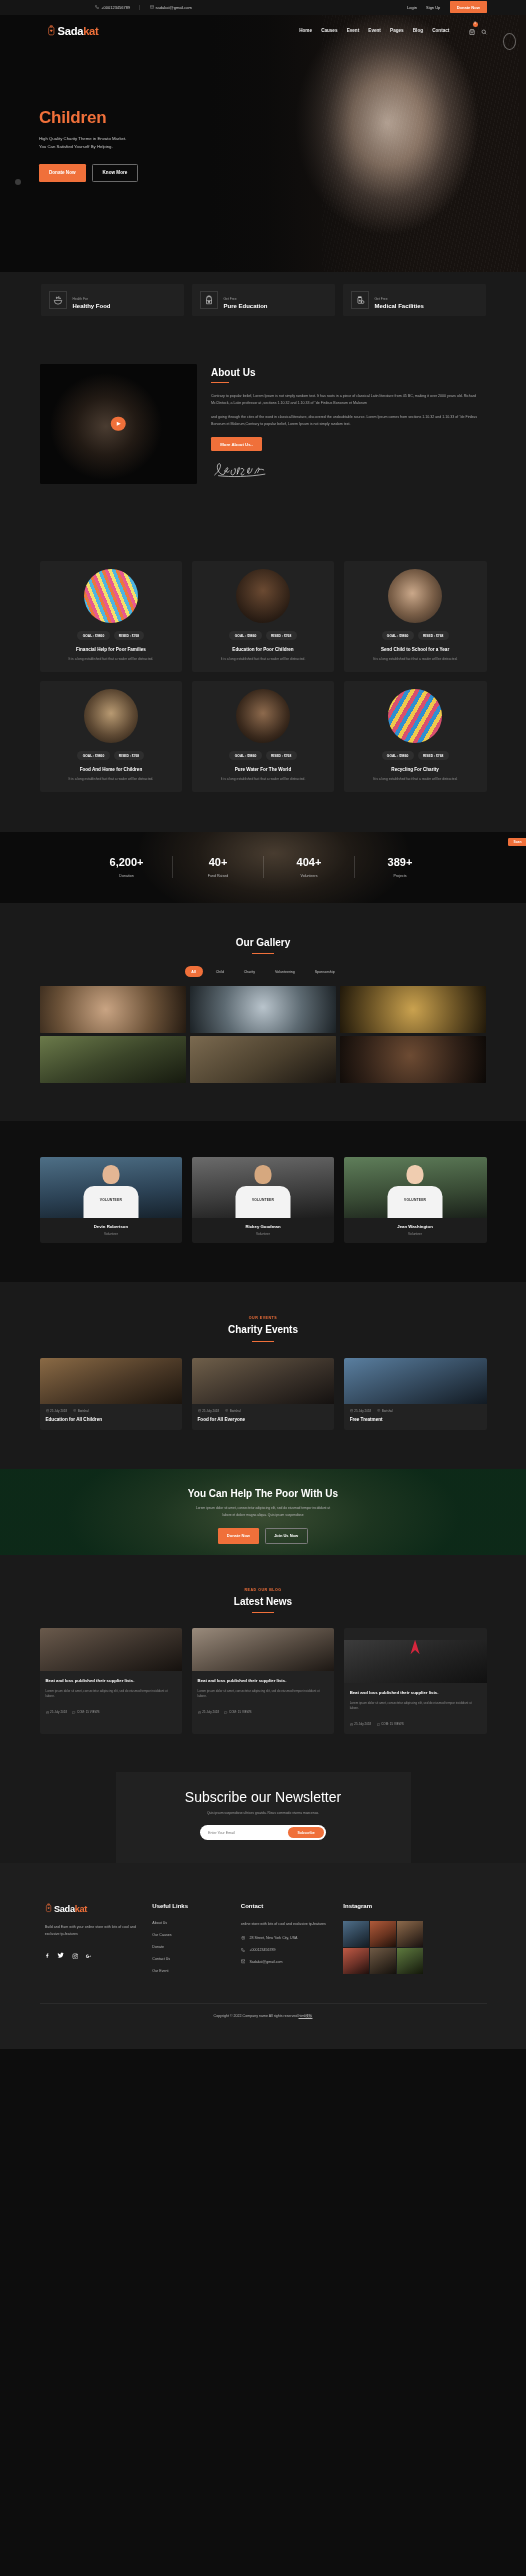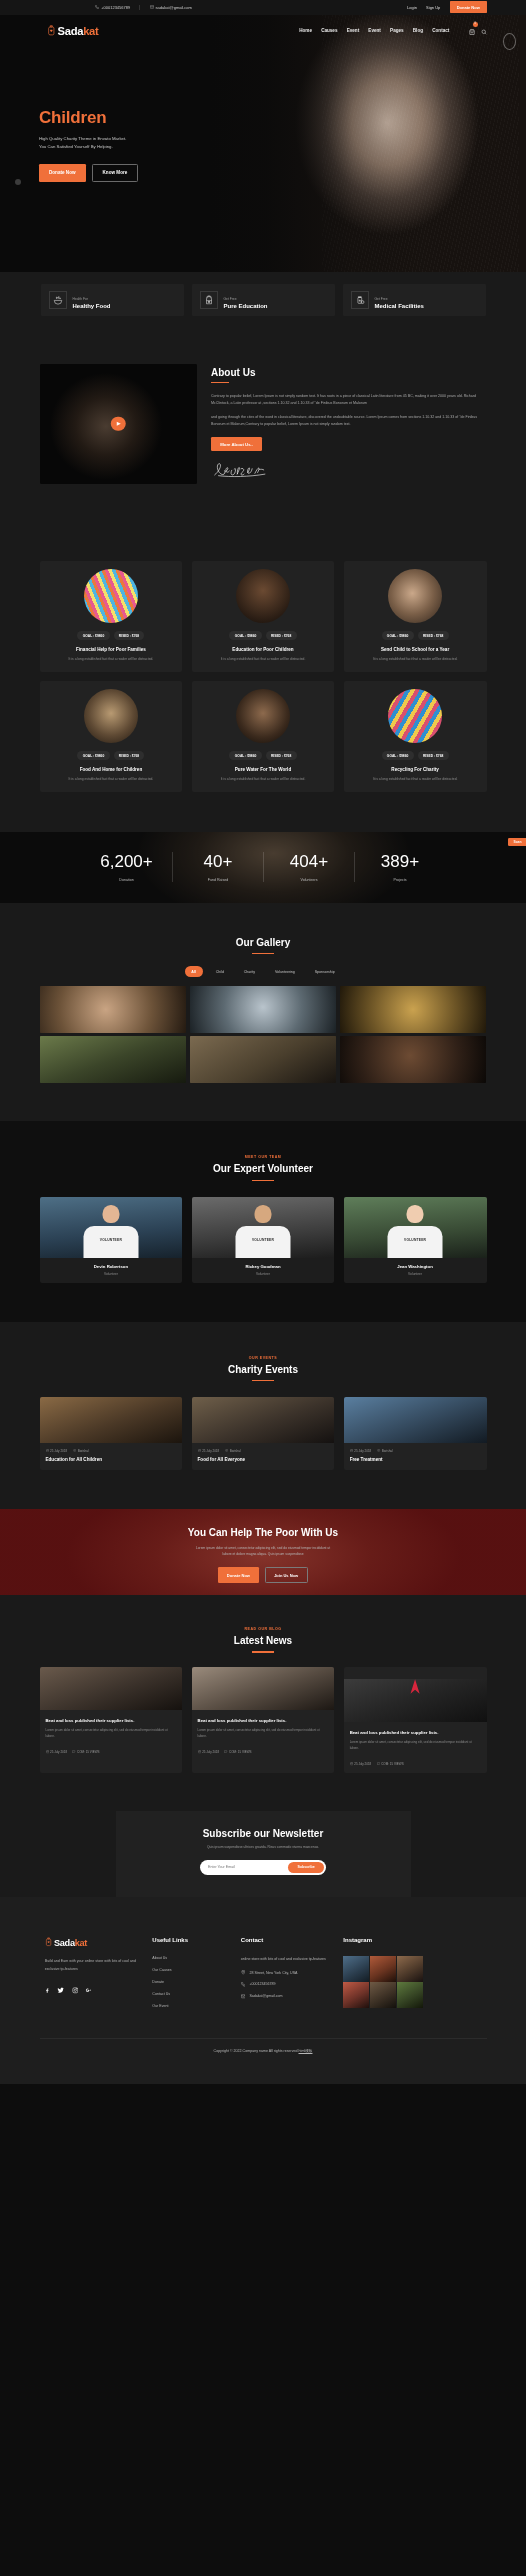--- a/index.html
+++ b/index.html
@@ -238,21 +238,21 @@
   .counter-bg {
     position: absolute; inset: 0;
     background:
       radial-gradient(ellipse 138px 72px at 52% 30%, #6d5a46 0%, #2b231b 55%, #0a0a0a 100%),
       #0a0a0a;
     opacity: .62;
   }
   .counter-inner { position: relative; display: flex; z-index: 2; }
   .counter-item { width: 91px; text-align: center; }
   .counter-item + .counter-item { border-left: 0.7px solid rgba(255,255,255,0.15); }
-  .counter-num { font-size: 17px; font-weight: normal; }
+  .counter-num { font-size: 11px; font-weight: bold; }
   .counter-lbl { font-size: 3.6px; color: #bdbdbd; margin-top: 6px; }
   .counter-tag {
     position: absolute; right: 0; top: 6.6px;
     background: #f0703a; color: #fff; font-size: 3.3px; font-weight: bold;
     padding: 2px 4.6px 2px 6px; border-radius: 1.3px 0 0 1.3px; z-index: 5;
   }
 
   
   .gallery { background: #1a1a1a; padding: 20px 0 24px; }
   .gal-tabs { display: flex; gap: 6.6px; justify-content: center; margin-top: 12px; }
@@ -289,21 +289,21 @@
   .ev-card { background: #222; border-radius: 2px; overflow: hidden; }
   .ev-photo { height: 46px; }
   .e1 { background: linear-gradient(160deg,#8a6a45 0%,#4a3826 55%,#1b140d 100%); }
   .e2 { background: linear-gradient(160deg,#6f5f4a 0%,#3b322a 55%,#141110 100%); }
   .e3 { background: linear-gradient(160deg,#5a7fa0 0%,#33485c 55%,#121a22 100%); }
   .ev-meta { display: flex; gap: 6px; padding: 5.3px 6px 0; font-size: 3px; color: #9a9a9a; }
   .ev-meta span { display: flex; align-items: center; gap: 1.3px; }
   .ev-name { font-size: 4.6px; font-weight: bold; padding: 4px 6px 8px; }
 
   
-  .cta { position: relative; height: 86px; overflow: hidden; background: #b91c1c; }
+  .cta { position: relative; height: 86px; overflow: hidden; background: #14532d; }
   .cta-bg {
     position:absolute; inset:0;
     background: radial-gradient(ellipse 197px 79px at 50% 55%, #5a4636 0%, #241c15 55%, #070707 100%);
     opacity:.55;
   }
   .cta-inner { position: relative; z-index: 2; text-align: center; padding-top: 18.4px; }
   .cta-title { font-size: 10px; font-weight: bold; }
   .cta-sub { font-size: 3.3px; color: #b5b5b5; margin-top: 6.6px; line-height: 2.0; }
   .cta-btns { margin-top: 9.2px; display: flex; gap: 6px; justify-content: center; }
   .btn-sm-primary { background:#f0703a;color:#fff;font-size:4px;font-weight:bold;border:none;padding:4.6px 8.6px;border-radius:1.3px; }
@@ -325,21 +325,21 @@
   .news-foot span { display:flex; align-items:center; gap:1.3px; }
 
   
   .newsletter-wrap { background: #1a1a1a; padding: 0 0 0; }
   .newsletter {
     width: 295px; margin: 0 auto;
     background: #212121;
     text-align: center;
     padding: 17px 20px 22.4px;
   }
-  .nl-title { font-size: 10px; font-weight: bold; }
+  .nl-title { font-size: 14px; font-weight: normal; }
   .nl-sub { font-size: 3.3px; color: #9a9a9a; margin-top: 6px; }
   .nl-form {
     margin: 10.5px auto 0;
     width: 126px; height: 15px;
     background: #fff; border-radius: 8px;
     display: flex; align-items: center; padding: 2px;
   }
   .nl-input {
     flex: 1; border: none; outline: none; background: transparent;
     font-size: 3.6px; color: #555; padding-left: 6px;
@@ -654,25 +654,20 @@
         <div class="gal-cell g3"></div>
         <div class="gal-cell g4"></div>
         <div class="gal-cell g5"></div>
         <div class="gal-cell g6"></div>
       </div>
     </div>
   </div>
 
   <div class="volunteer">
     <div class="container">
-      <div class="sec-head">
-        <div class="sec-eyebrow">Meet Our Team</div>
-        <div class="sec-title">Our Expert Volunteer</div>
-        <div class="sec-rule"></div>
-      </div>
       <div class="vol-grid">
         <div class="vol-card">
           <div class="vol-photo v1">
             <span class="vol-head vh1"></span>
             <span class="vol-shirt"></span>
           </div>
           <div class="vol-info">
             <div class="vol-name">Devin Robertson</div>
             <div class="vol-role">Volunteer</div>
           </div>

